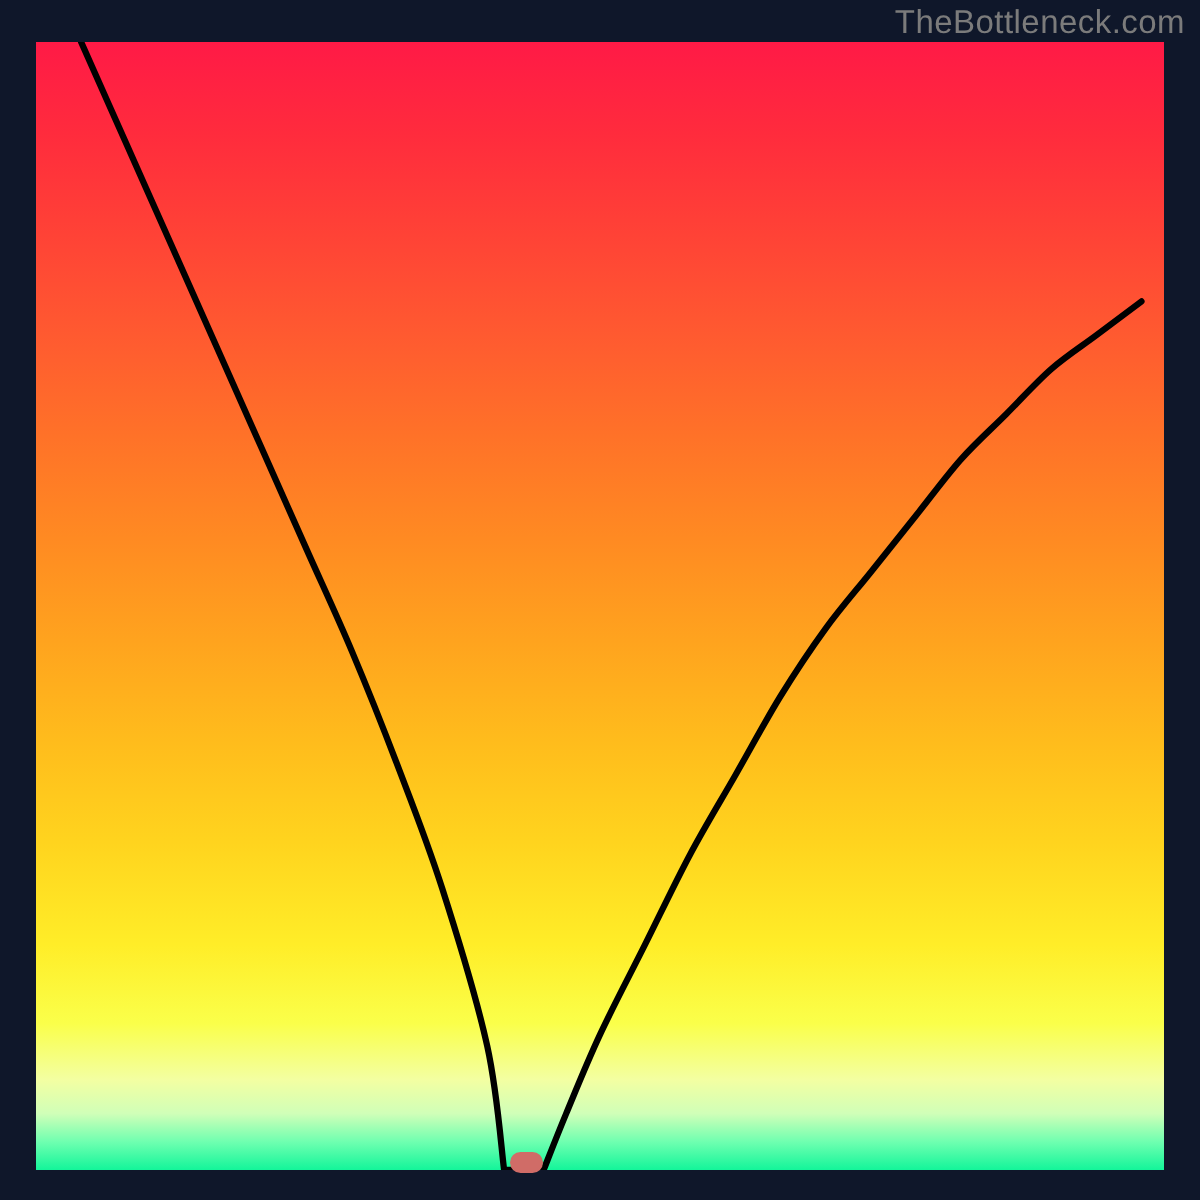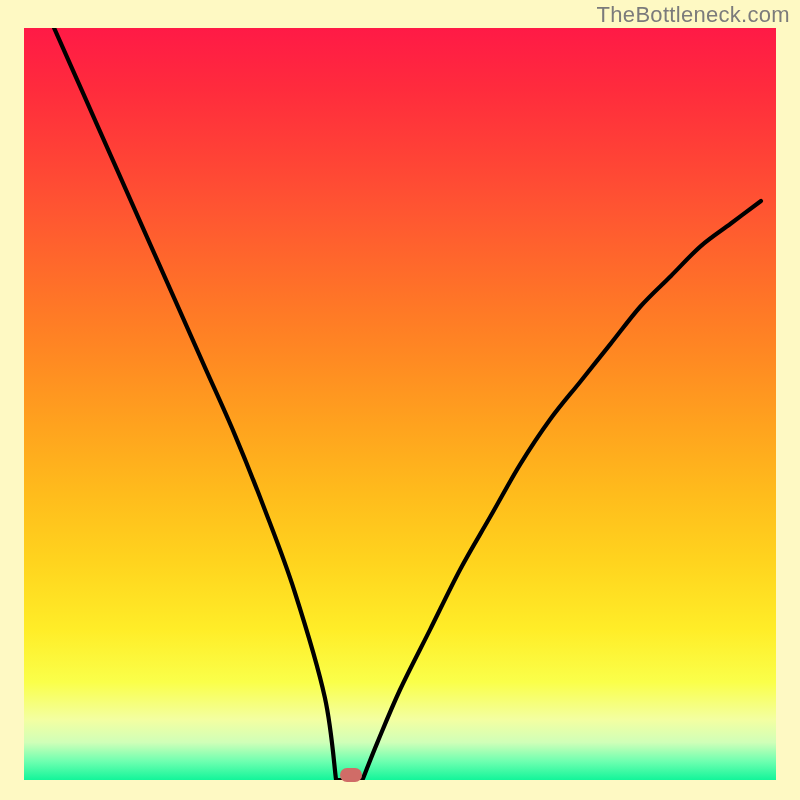--- a/index.html
+++ b/index.html
@@ -10,21 +10,21 @@
     background: #000;
     overflow: hidden;
     font-family: Arial, Helvetica, sans-serif;
   }
   .frame {
     position: absolute;
     left: 0;
     top: 0;
     width: 800px;
     height: 800px;
-    background: #fef9c3;
+    background: #0f172a;
   }
   .watermark {
     position: absolute;
     top: 2px;
     right: 10px;
     color: #7b7b7b;
     font-size: 22px;
     font-weight: 500;
     letter-spacing: 0.3px;
   }

